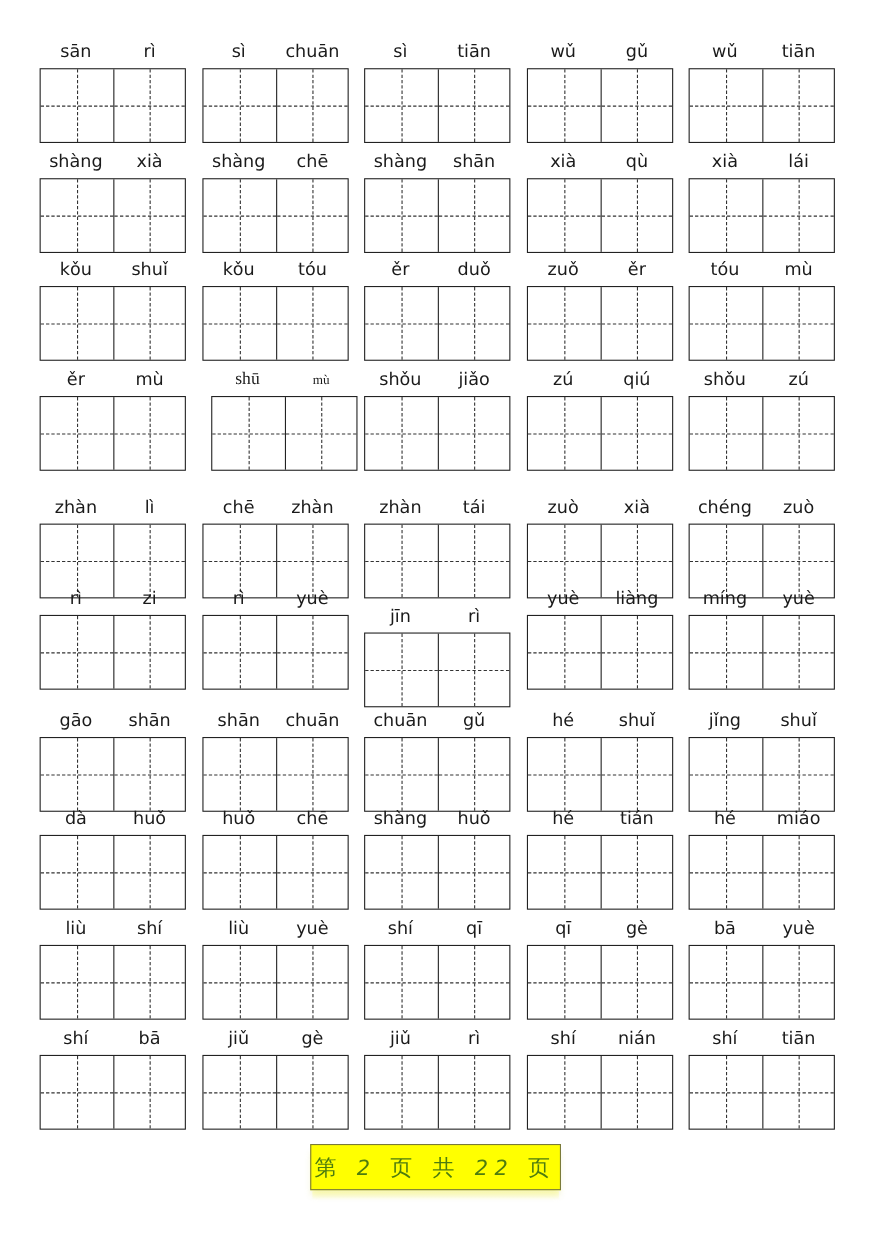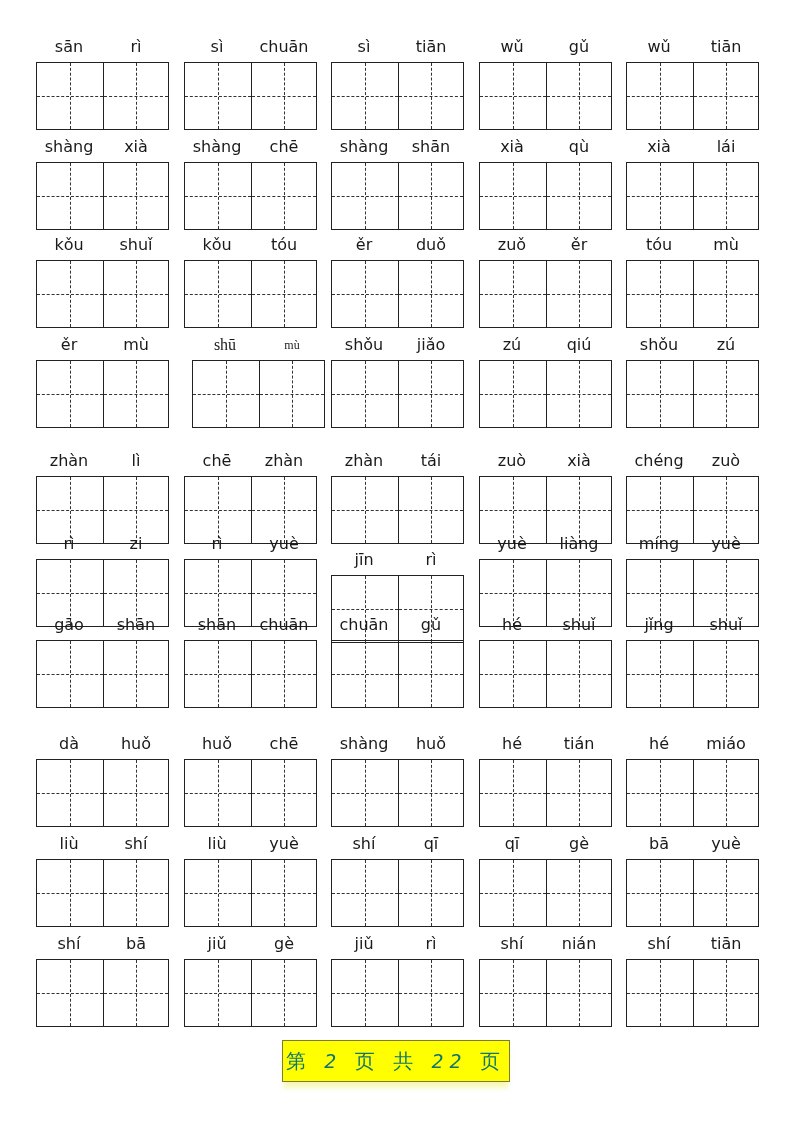--- a/index.html
+++ b/index.html
@@ -99,21 +99,21 @@
       box-sizing: border-box;
       display: flex;
       align-items: center;
       justify-content: center;
       box-shadow: 0 6px 6px -2px rgba(220,220,120,0.45);
     }
     #footer-text {
       font-family: "DejaVu Serif", "Liberation Serif", serif;
       font-size: 20px;
       letter-spacing: 6px;
-      color: #0f766e;
+      color: #4d7c0f;
       text-align: center;
     }
     #footer-text .num {
       font-family: "DejaVu Sans", "Liberation Sans", sans-serif;
       font-style: italic;
       font-size: 19px;
     }
     #footer-reflection {
       position: absolute;
       left: 284px;
@@ -612,21 +612,21 @@
             <div class="h-guide"></div>
             <div class="v-guide"></div>
           </div>
           <div class="cell">
             <div class="h-guide"></div>
             <div class="v-guide"></div>
           </div>
         </div>
       </div>
     </div>
-    <div class="row" style="top: 614px; text-decoration: underline;">
+    <div class="row" style="top: 644px; text-decoration: underline;">
       <div class="group" style="left: 36px;">
         <div class="pinyin-pair">
           <span class="pinyin left">gāo</span>
           <span class="pinyin right">shān</span>
         </div>
         <div class="box">
           <div class="cell">
             <div class="h-guide"></div>
             <div class="v-guide"></div>
           </div>

